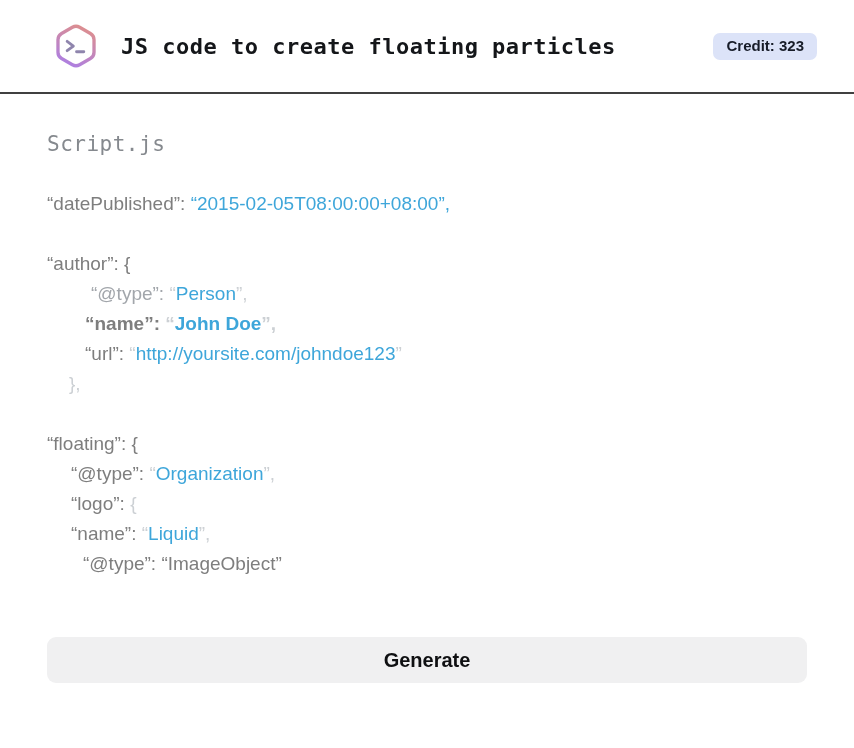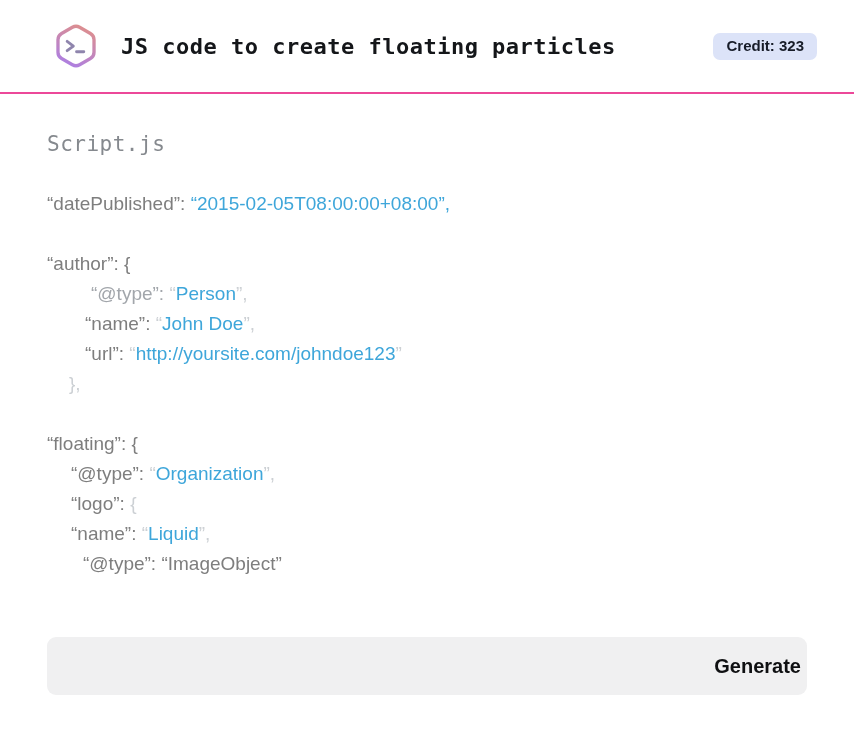--- a/index.html
+++ b/index.html
@@ -9,21 +9,21 @@
     background: #ffffff;
     font-family: "Liberation Sans", sans-serif;
     overflow: hidden;
   }
   
   .header {
     height: 94px;
     display: flex;
     align-items: center;
     padding: 0 37px 0 51px;
-    border-bottom: 2px solid #ec4899;
+    border-bottom: 2px solid #404040;
     background: #ffffff;
   }
   .logo { width: 50px; height: 54px; margin-right: 20px; flex: 0 0 auto; }
   .logo svg { display: block; width: 50px; height: 54px; }
   .title {
     font-family: "DejaVu Sans Mono", "Liberation Mono", monospace;
     font-size: 22px;
     font-weight: 600;
     letter-spacing: 0.5px;
     color: #141619;
@@ -58,31 +58,30 @@
   .code-line { height: 30px; }
   .code-line.blank { height: 30px; }
   .tok-key      { color: var(--tok-key, #7e7e7e); }
   .tok-keylight { color: var(--tok-keylight, #a2a6ab); }
   .tok-val      { color: var(--tok-val, #3ea6da); }
   .tok-punct    { color: var(--tok-punct, #ccd0d4); }
   
   .generate-btn {
     display: block;
     width: 100%;
-    height: 58px;
+    height: 46px;
     margin-top: 58px;
     border: none;
     border-radius: 9px;
     background: var(--btn-bg, #f0f0f1);
     color: var(--btn-text, #0f1012);
     font-family: "Liberation Sans", sans-serif;
     font-size: 20px;
     font-weight: 700;
     cursor: pointer;
-    text-align: right;
   }
 </style>
 </head>
 <body>
 
 <div class="page">
 
   <header class="header">
     <div class="logo">
       <svg viewBox="0 0 48 48" aria-hidden="true">
@@ -101,21 +100,21 @@
     <div class="credit-badge">Credit: 323</div>
   </header>
 
   <main class="main">
     <h2 class="file-title">Script.js</h2>
     <div class="code" id="code-block">
         <div class="code-line"><span class="tok-key">“datePublished”: </span><span class="tok-val">“2015-02-05T08:00:00+08:00”,</span></div>
         <div class="code-line blank"></div>
         <div class="code-line"><span class="tok-key">“author”: {</span></div>
         <div class="code-line" style="padding-left: 44px;"><span class="tok-keylight">“@type”: </span><span class="tok-punct">“</span><span class="tok-val">Person</span><span class="tok-punct">”,</span></div>
-        <div class="code-line" style="padding-left: 38px;"><span class="tok-key">“name”: </span><span class="tok-punct">“</span><span class="tok-val">John Doe</span><span class="tok-punct">”,</span></div>
+        <div class="code-line" style="padding-left: 38px; font-weight: bold;"><span class="tok-key">“name”: </span><span class="tok-punct">“</span><span class="tok-val">John Doe</span><span class="tok-punct">”,</span></div>
         <div class="code-line" style="padding-left: 38px;"><span class="tok-key">“url”: </span><span class="tok-punct">“</span><span class="tok-val">http://yoursite.com/johndoe123</span><span class="tok-punct">”</span></div>
         <div class="code-line" style="padding-left: 22px;"><span class="tok-punct">},</span></div>
         <div class="code-line blank"></div>
         <div class="code-line"><span class="tok-key">“floating”: {</span></div>
         <div class="code-line" style="padding-left: 24px;"><span class="tok-key">“@type”: </span><span class="tok-punct">“</span><span class="tok-val">Organization</span><span class="tok-punct">”,</span></div>
         <div class="code-line" style="padding-left: 24px;"><span class="tok-key">“logo”: </span><span class="tok-punct">{</span></div>
         <div class="code-line" style="padding-left: 24px;"><span class="tok-key">“name”: </span><span class="tok-punct">“</span><span class="tok-val">Liquid</span><span class="tok-punct">”,</span></div>
         <div class="code-line" style="padding-left: 36px;"><span class="tok-key">“@type”: “ImageObject”</span></div>
       </div>
     <button class="generate-btn">Generate</button>

